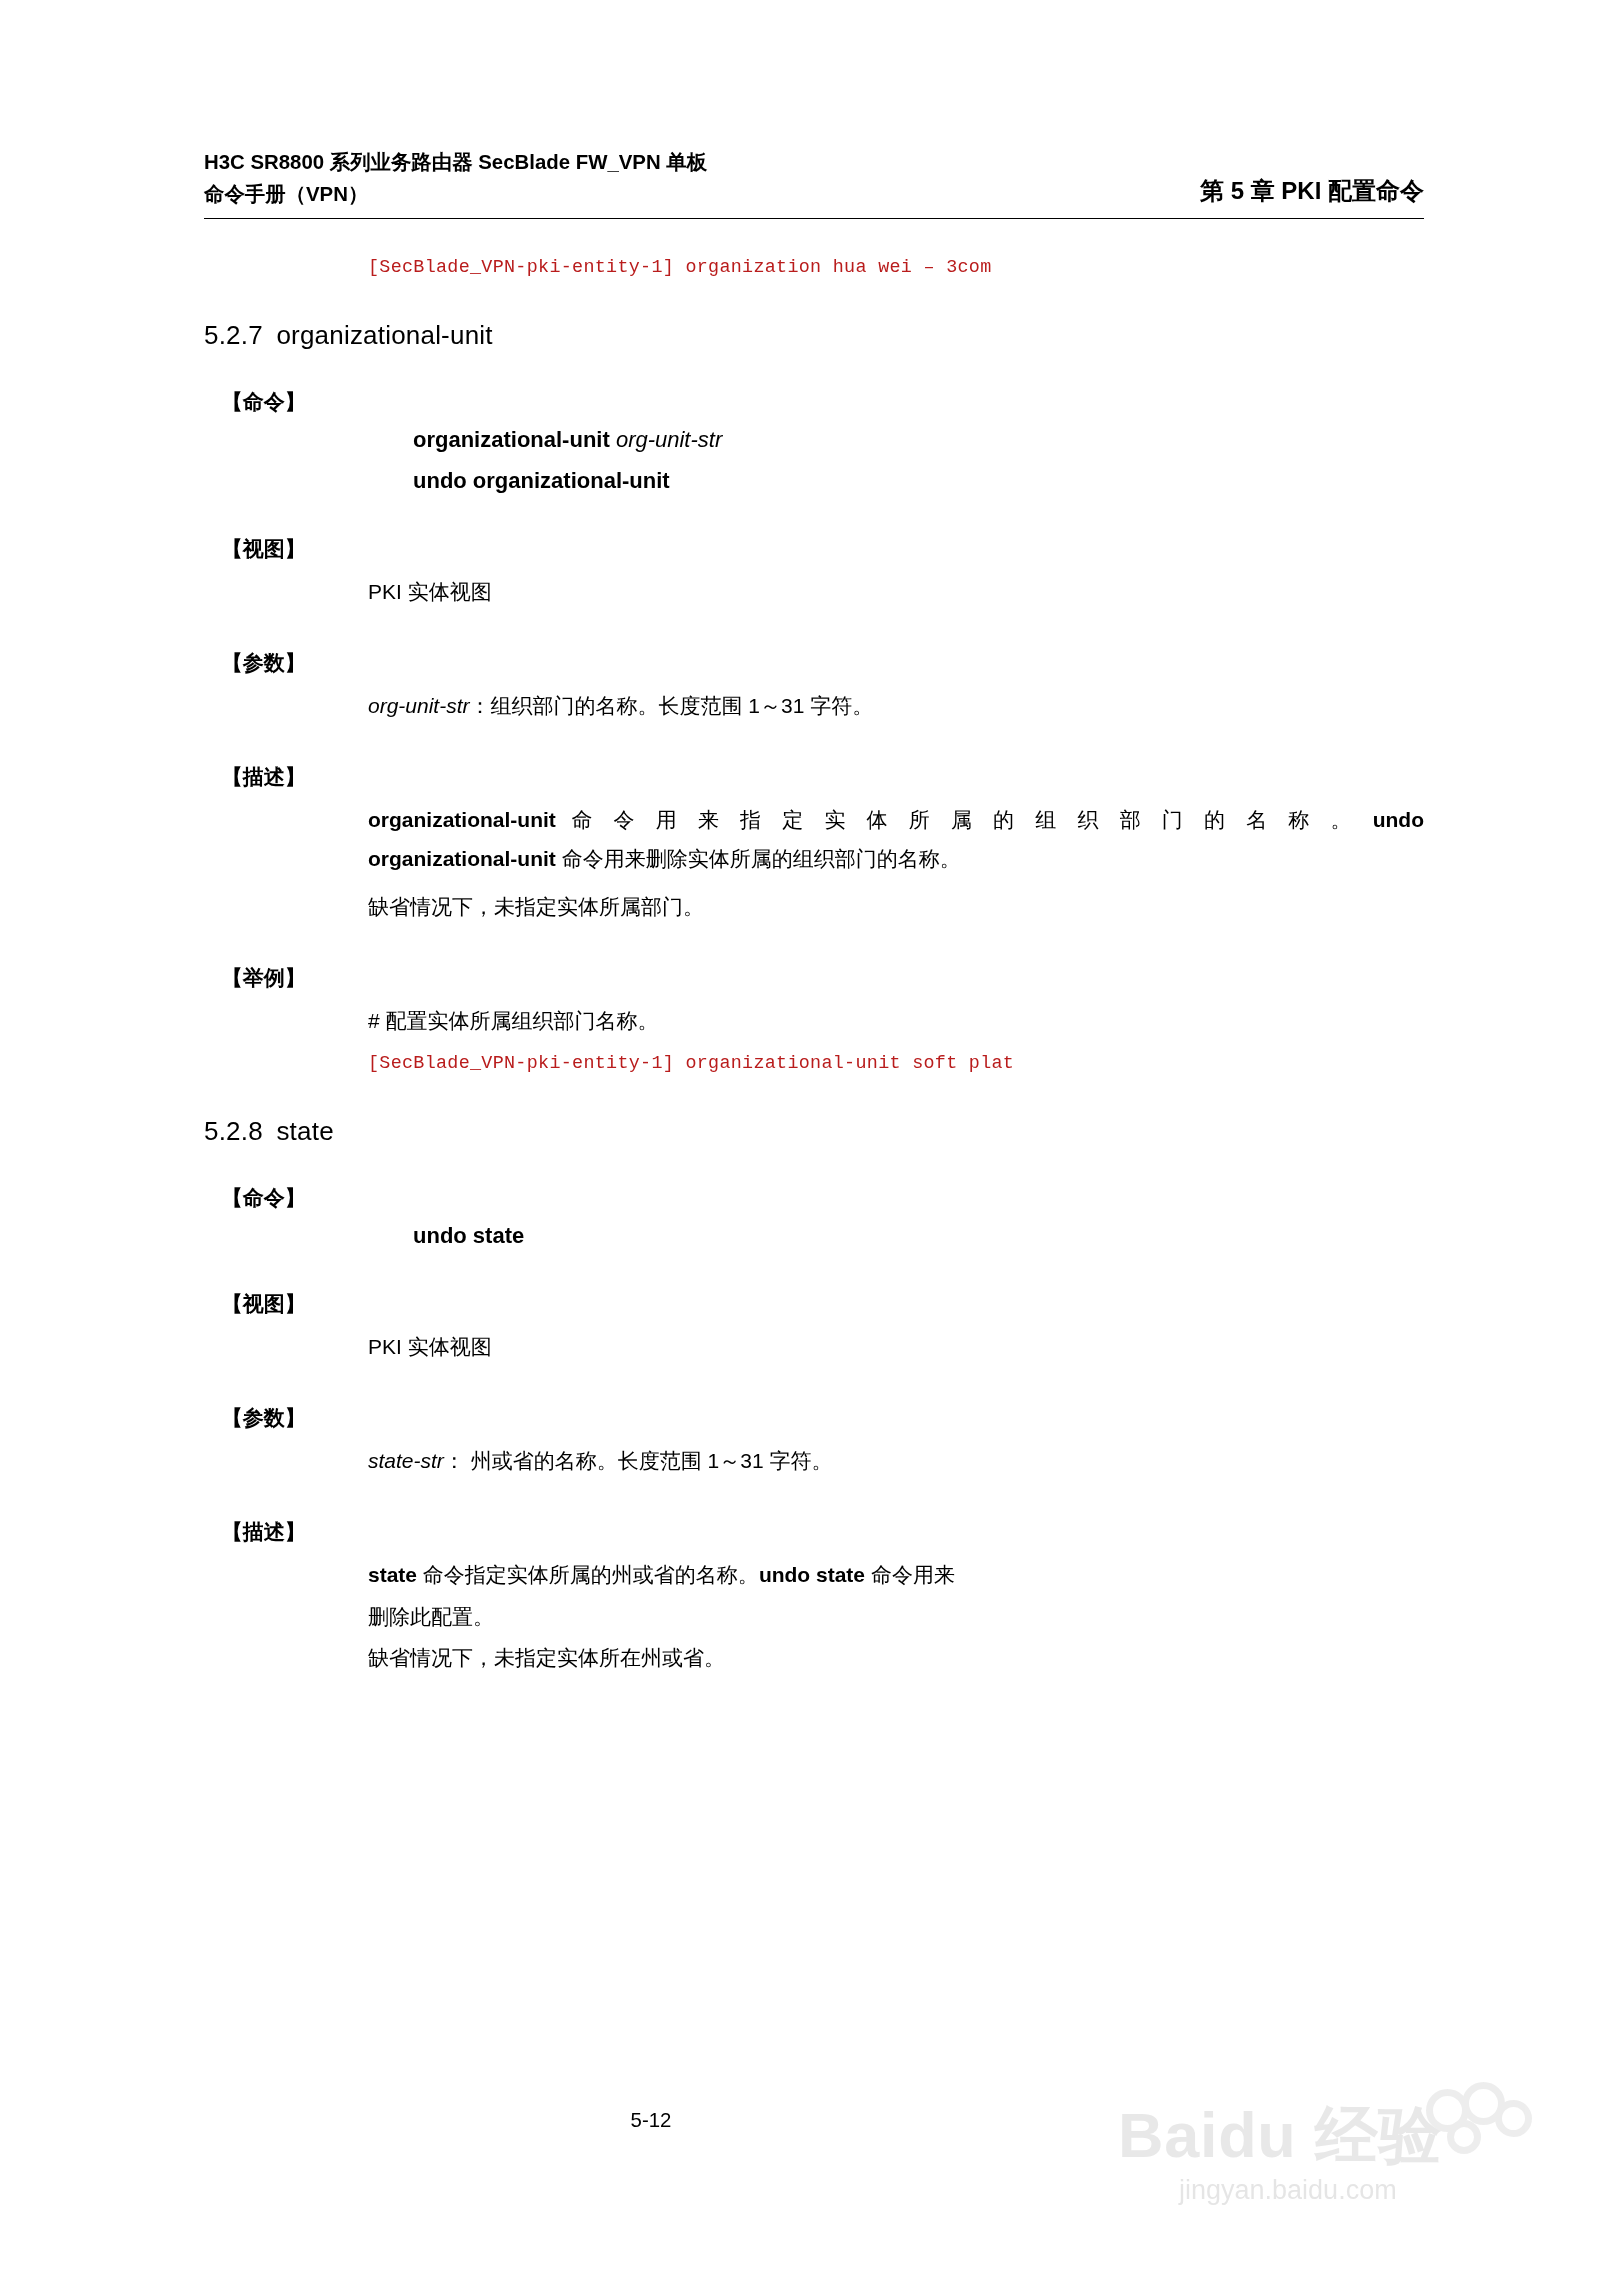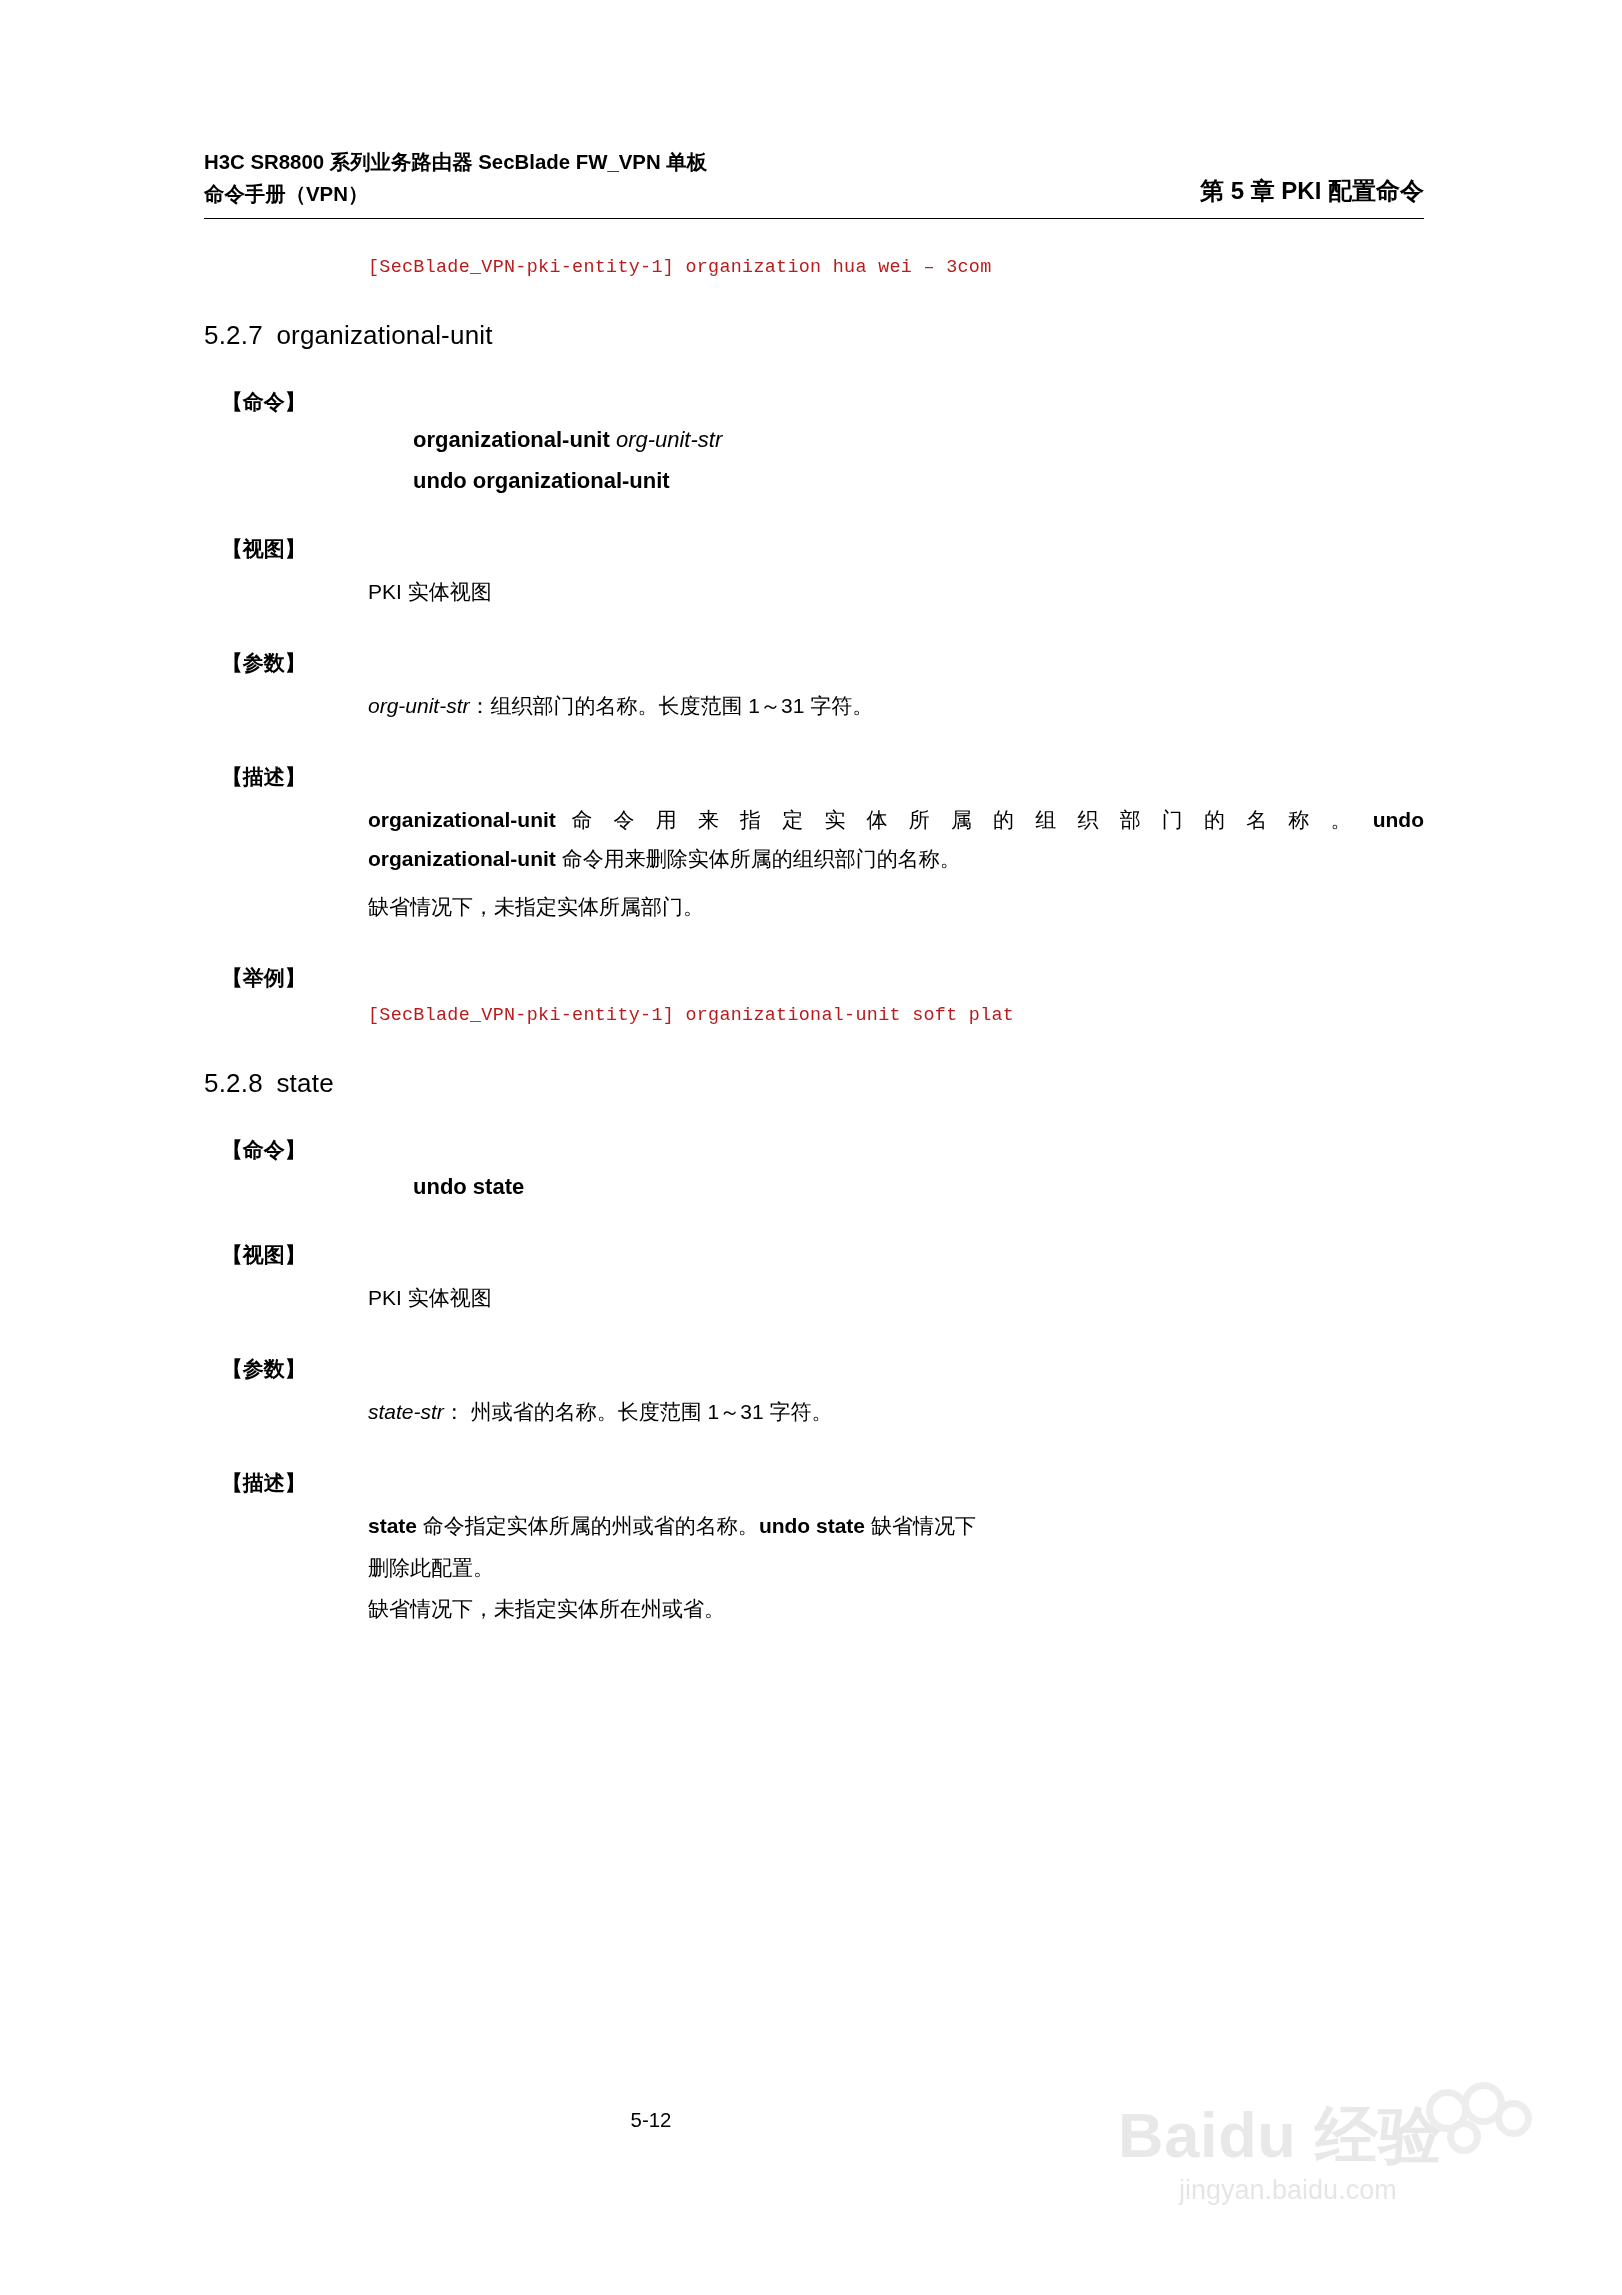--- a/index.html
+++ b/index.html
@@ -209,20 +209,23 @@
 
     <div class="label">【描述】</div>
     <div class="body-block">
       <div class="para">
         <b>organizational-unit</b><span class="spread"> 命 令 用 来 指 定 实 体 所 属 的 组 织 部 门 的 名 称 。 </span><b>undo organizational-unit</b><span> 命令用来删除实体所属的组织部门的名称。</span>
       </div>
       <div class="para">缺省情况下，未指定实体所属部门。</div>
     </div>
 
     <div class="label">【举例】</div>
+    <div class="body-block">
+      <div class="para"># 配置实体所属组织部门名称。</div>
+    </div>
     <div class="code" style="margin-top:12.3px;">[SecBlade_VPN-pki-entity-1] organizational-unit soft plat</div>
 
     <h2 class="section">
       <span class="num">5.2.8</span><span>state</span>
     </h2>
 
     <div class="label">【命令】</div>
     <div class="body-block tight">
       <div class="cmd-line">undo state</div>
     </div>
@@ -235,21 +238,21 @@
     <div class="label">【参数】</div>
     <div class="body-block">
       <div class="para">
         <i>state-str</i><span>：  州或省的名称。长度范围 1～31 字符。</span>
       </div>
     </div>
 
     <div class="label">【描述】</div>
     <div class="body-block">
       <div class="para">
-        <b>state</b><span> 命令指定实体所属的州或省的名称。</span><b>undo state</b><span> 缺省情况下</span>
+        <b>state</b><span> 命令指定实体所属的州或省的名称。</span><b>undo state</b><span> 命令用来</span>
       </div>
       <div class="para" style="margin-top:2.7px;">删除此配置。</div>
       <div class="para" style="margin-top:2.7px;">缺省情况下，未指定实体所在州或省。</div>
     </div>
 
   </div>
 
   <div class="footer-page">5-12</div>
 
   <div class="watermark">

